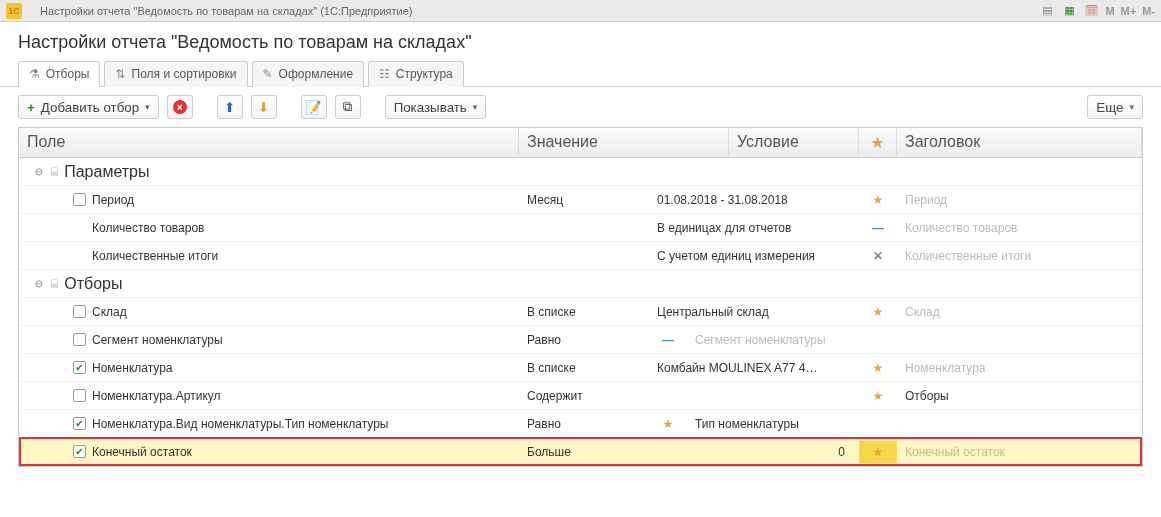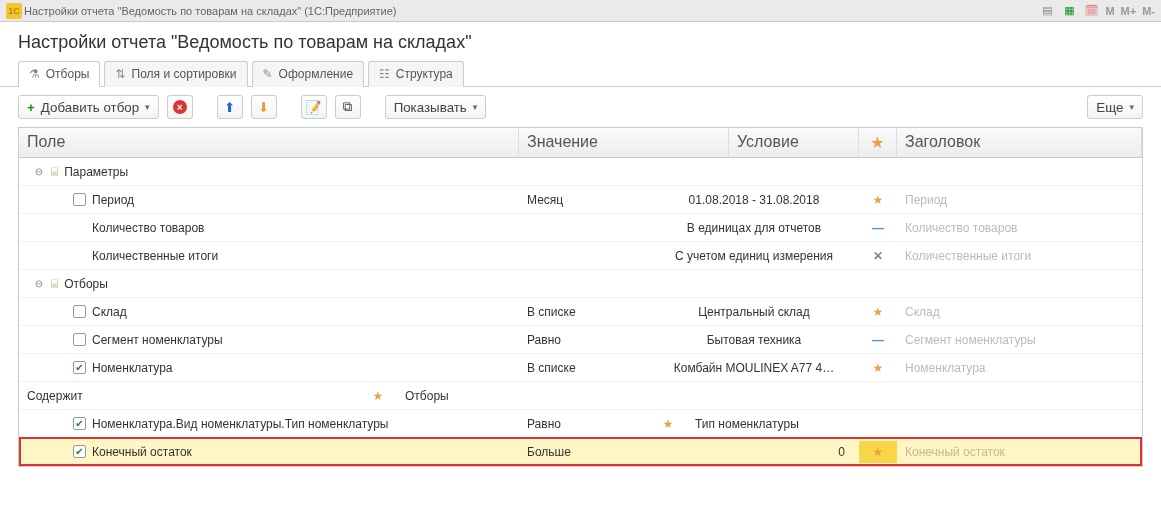--- a/index.html
+++ b/index.html
@@ -1,20 +1,20 @@
 <!DOCTYPE html>
 <html><head>
 <meta charset="utf-8">
 <style>
   * { box-sizing: border-box; margin: 0; padding: 0; }
   body { font-family: Arial, sans-serif; font-size: 12px; background: #fff; color: #333; }
 
   
   .titlebar { background: #eaeaea; border-bottom: 1px solid #ccc; height: 22px; display: flex; align-items: center; padding: 0 6px; }
-  .titlebar .logo { width: 16px; height: 16px; background: #f7c431; border-radius: 2px; display:inline-flex;align-items:center;justify-content:center;font-size:9px;font-weight:bold;color:#b8860b; margin-right:2px;}
+  .titlebar .logo { width: 16px; height: 16px; background: #f7c431; border-radius: 2px; display:inline-flex;align-items:center;justify-content:center;font-size:9px;font-weight:bold;color:#b8860b; margin-right:18px;}
   .titlebar .title { color:#666; font-size:11px; }
   .titlebar .tb-right { margin-left:auto; display:flex; gap:6px; align-items:center;}
   .titlebar .tb-icon { width:16px;height:16px;display:inline-flex;align-items:center;justify-content:center;font-size:11px;color:#888;}
   .titlebar .m { font-size:11px; color:#999; font-weight:bold;}
 
   .page-title { font-size:18px; color:#333; padding:10px 18px 8px; }
 
   
   .tabs { display:flex; padding:0 18px; border-bottom:1px solid #ccc; }
   .tab { display:flex; align-items:center; gap:6px; padding:5px 10px 6px; border:1px solid #ccc; border-bottom:none; background:#fff; margin-bottom:-1px; border-radius:3px 3px 0 0; color:#555; cursor:pointer;}
@@ -44,29 +44,29 @@
   .c-cond { flex:0 0 130px; }
   .c-val  { flex:0 0 210px; }
   .c-star { flex:0 0 38px; }
   .c-head { flex:1; }
 
   .row { display:flex; align-items:center; min-height:28px; border-bottom:1px solid #f0f0f0; }
   .cell { padding:4px 8px; }
   .row .c-name { display:flex; align-items:center; gap:6px; }
   .grp-toggle { width:12px; color:#888; font-size:10px; text-align:center;}
   .grp-icon { color:#aa9360; font-size:12px;}
-  .grp-label { font-size:12px; color:#333;}
+  .grp-label { font-size:16px; color:#333;}
   .indent-1 { padding-left:34px; }
   .indent-2 { padding-left:54px; }
   .chk { width:13px;height:13px;border:1px solid #999;border-radius:2px;display:inline-flex;align-items:center;justify-content:center;font-size:10px;color:#1a8f1a;background:#fff;}
   .chk.on::after { content:"✔"; }
   .star-ic { color:#e6a23c; }
   .dash-ic { color:#4a90d9; font-weight:bold;}
   .x-ic { color:#888; font-weight:bold;}
-  .c-val.cell { color:#333;text-align:center; }
+  .c-val.cell { color:#333; }
   .placeholder { color:#bbb; }
   .row.hl { background:#fff6c6; }
   .row.hl .c-star { background:#f9d648; }
   .row.hl .c-head { color:#c9b98a; }
   .hl-outline { position:relative; }
   .hl-outline::after { content:""; position:absolute; left:0; right:0; top:-1px; bottom:-1px; border:2px solid #d33; pointer-events:none; }
   .c-star.cell { text-align:center; }
   .c-val.num { text-align:right; padding-right:14px; }
 </style>
 </head>
@@ -217,37 +217,40 @@
     <div class="cell c-star"><span class="star-ic">★</span></div>
     <div class="cell c-head placeholder">Склад</div>
   </div>
 
   <div class="row">
     <div class="cell c-name indent-2">
       <span class="chk"></span>
       <span>Сегмент номенклатуры</span>
     </div>
     <div class="cell c-cond">Равно</div>
-    <div class="cell c-val">Бытовая техника</div>
     <div class="cell c-star"><span class="dash-ic">—</span></div>
     <div class="cell c-head placeholder">Сегмент номенклатуры</div>
   </div>
 
   <div class="row">
     <div class="cell c-name indent-2">
       <span class="chk on"></span>
       <span>Номенклатура</span>
     </div>
     <div class="cell c-cond">В списке</div>
     <div class="cell c-val">Комбайн MOULINEX  A77 4…</div>
     <div class="cell c-star"><span class="star-ic">★</span></div>
     <div class="cell c-head placeholder">Номенклатура</div>
   </div>
 
   <div class="row">
+    <div class="cell c-name indent-2">
+      <span class="chk"></span>
+      <span>Номенклатура.Артикул</span>
+    </div>
     <div class="cell c-cond">Содержит</div>
     <div class="cell c-val"></div>
     <div class="cell c-star"><span class="star-ic">★</span></div>
     <div class="cell c-head">Отборы</div>
   </div>
 
   <div class="row">
     <div class="cell c-name indent-2">
       <span class="chk on"></span>
       <span>Номенклатура.Вид номенклатуры.Тип номенклатуры</span>

